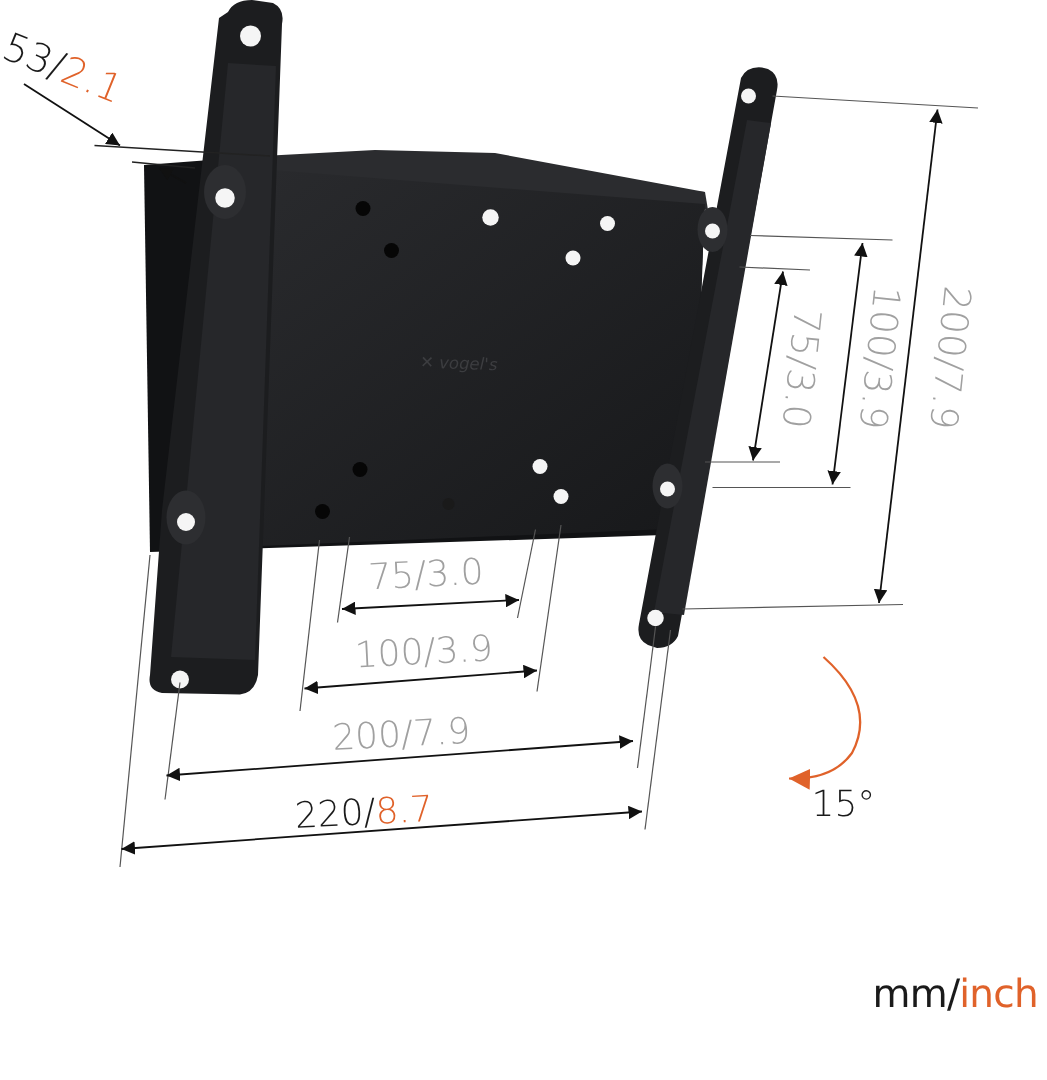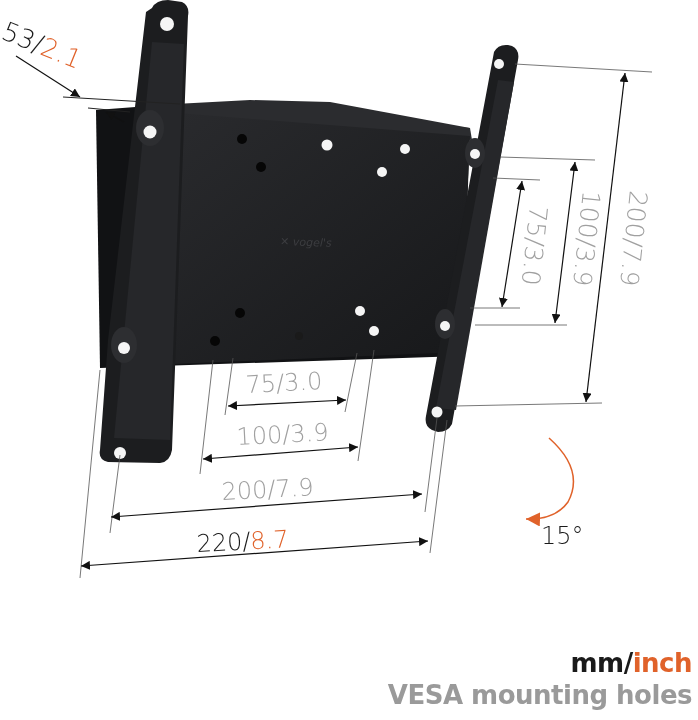--- a/index.html
+++ b/index.html
@@ -1,19 +1,19 @@
 <!DOCTYPE html>
 <html><head>
 <meta charset="utf-8">
 <style>
   html, body { margin: 0; padding: 0; background: #ffffff; }
   body { width: 698px; height: 720px; position: relative; overflow: hidden; font-family: "Liberation Sans", "DejaVu Sans", sans-serif; }
   #stage { position: absolute; left: 0; top: 0; width: 698px; height: 720px; }
   svg text { font-family: "DejaVu Sans", "Liberation Sans", sans-serif; }
-  .legend { position: absolute; right: 6px; text-align: right; font-family: "DejaVu Sans", "Liberation Sans", sans-serif; font-weight: 700; }
+  .legend { position: absolute; right: 6px; text-align: right; font-family: "DejaVu Sans", "Liberation Sans", sans-serif; font-weight: 400; }
   .legend-units { top: 648px; font-size: 26px; letter-spacing: -0.5px; }
   .legend-title { top: 680px; font-size: 26px; color: #9a9a9a; letter-spacing: -0.5px; }
   .c-black { color: #1a1a1a; }
   .c-orange { color: #e0622a; }
 </style>
 </head>
 <body>
 
 <div id="stage">
 <svg width="698" height="720" viewBox="0 0 698 720" xmlns="http://www.w3.org/2000/svg">
@@ -142,14 +142,13 @@
 
   <g>
     <path d="M549,438 Q585,470 568,502 Q555,520 526,519" fill="none" stroke="#e0622a" stroke-width="1.5" marker-end="url(#arrO)"></path>
     <text x="541" y="544" font-size="24" font-weight="300" fill="#1a1a1a">15°</text>
   </g>
 </svg>
 
 <div class="legend legend-units">
   <span class="c-black">mm</span><span class="c-black">/</span><span class="c-orange">inch</span>
 </div>
-<div class="legend legend-title">VESA mounting holes</div>
 </div>
 
 </body></html>

